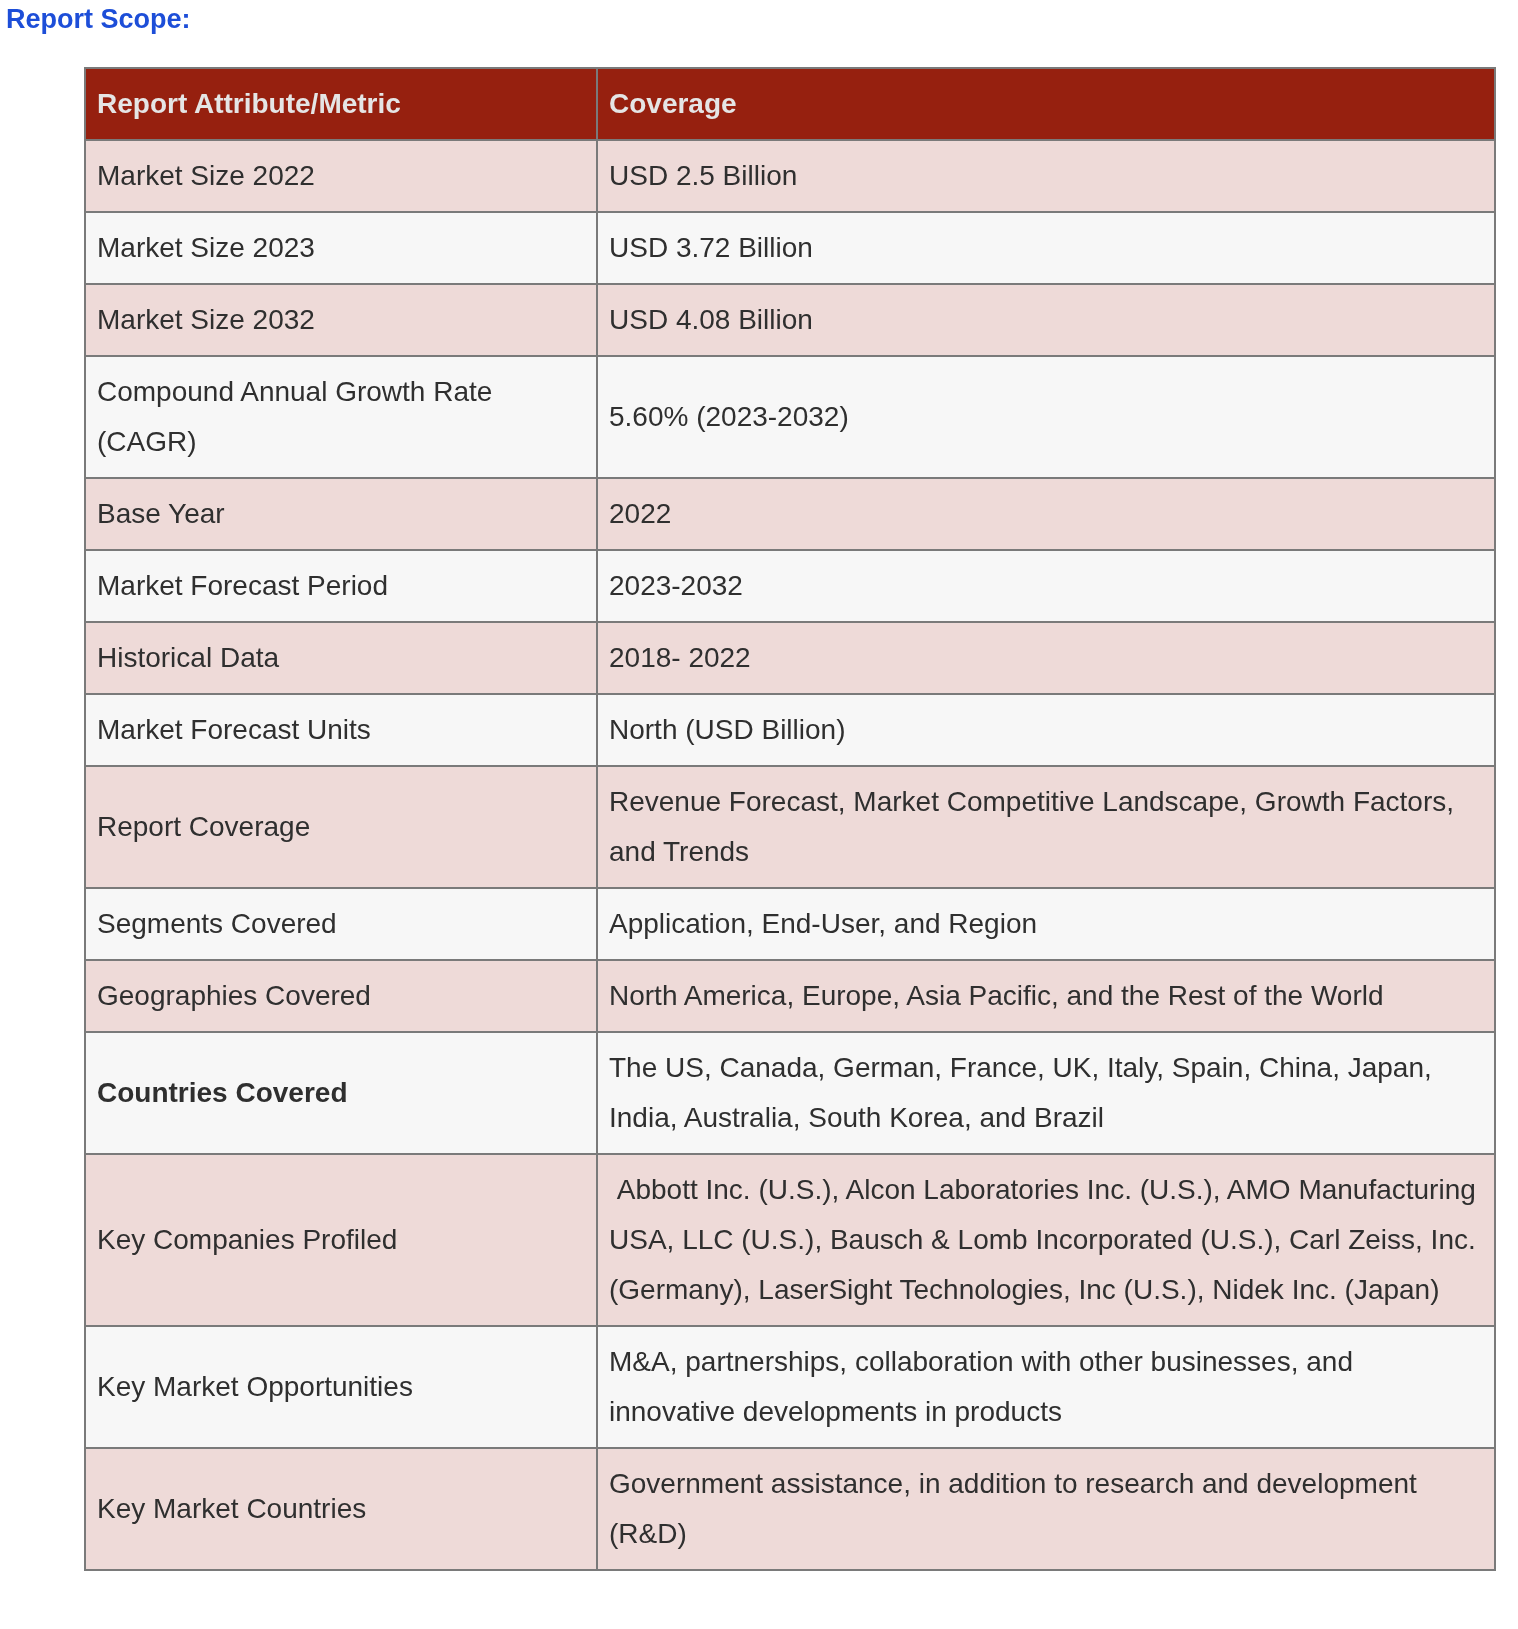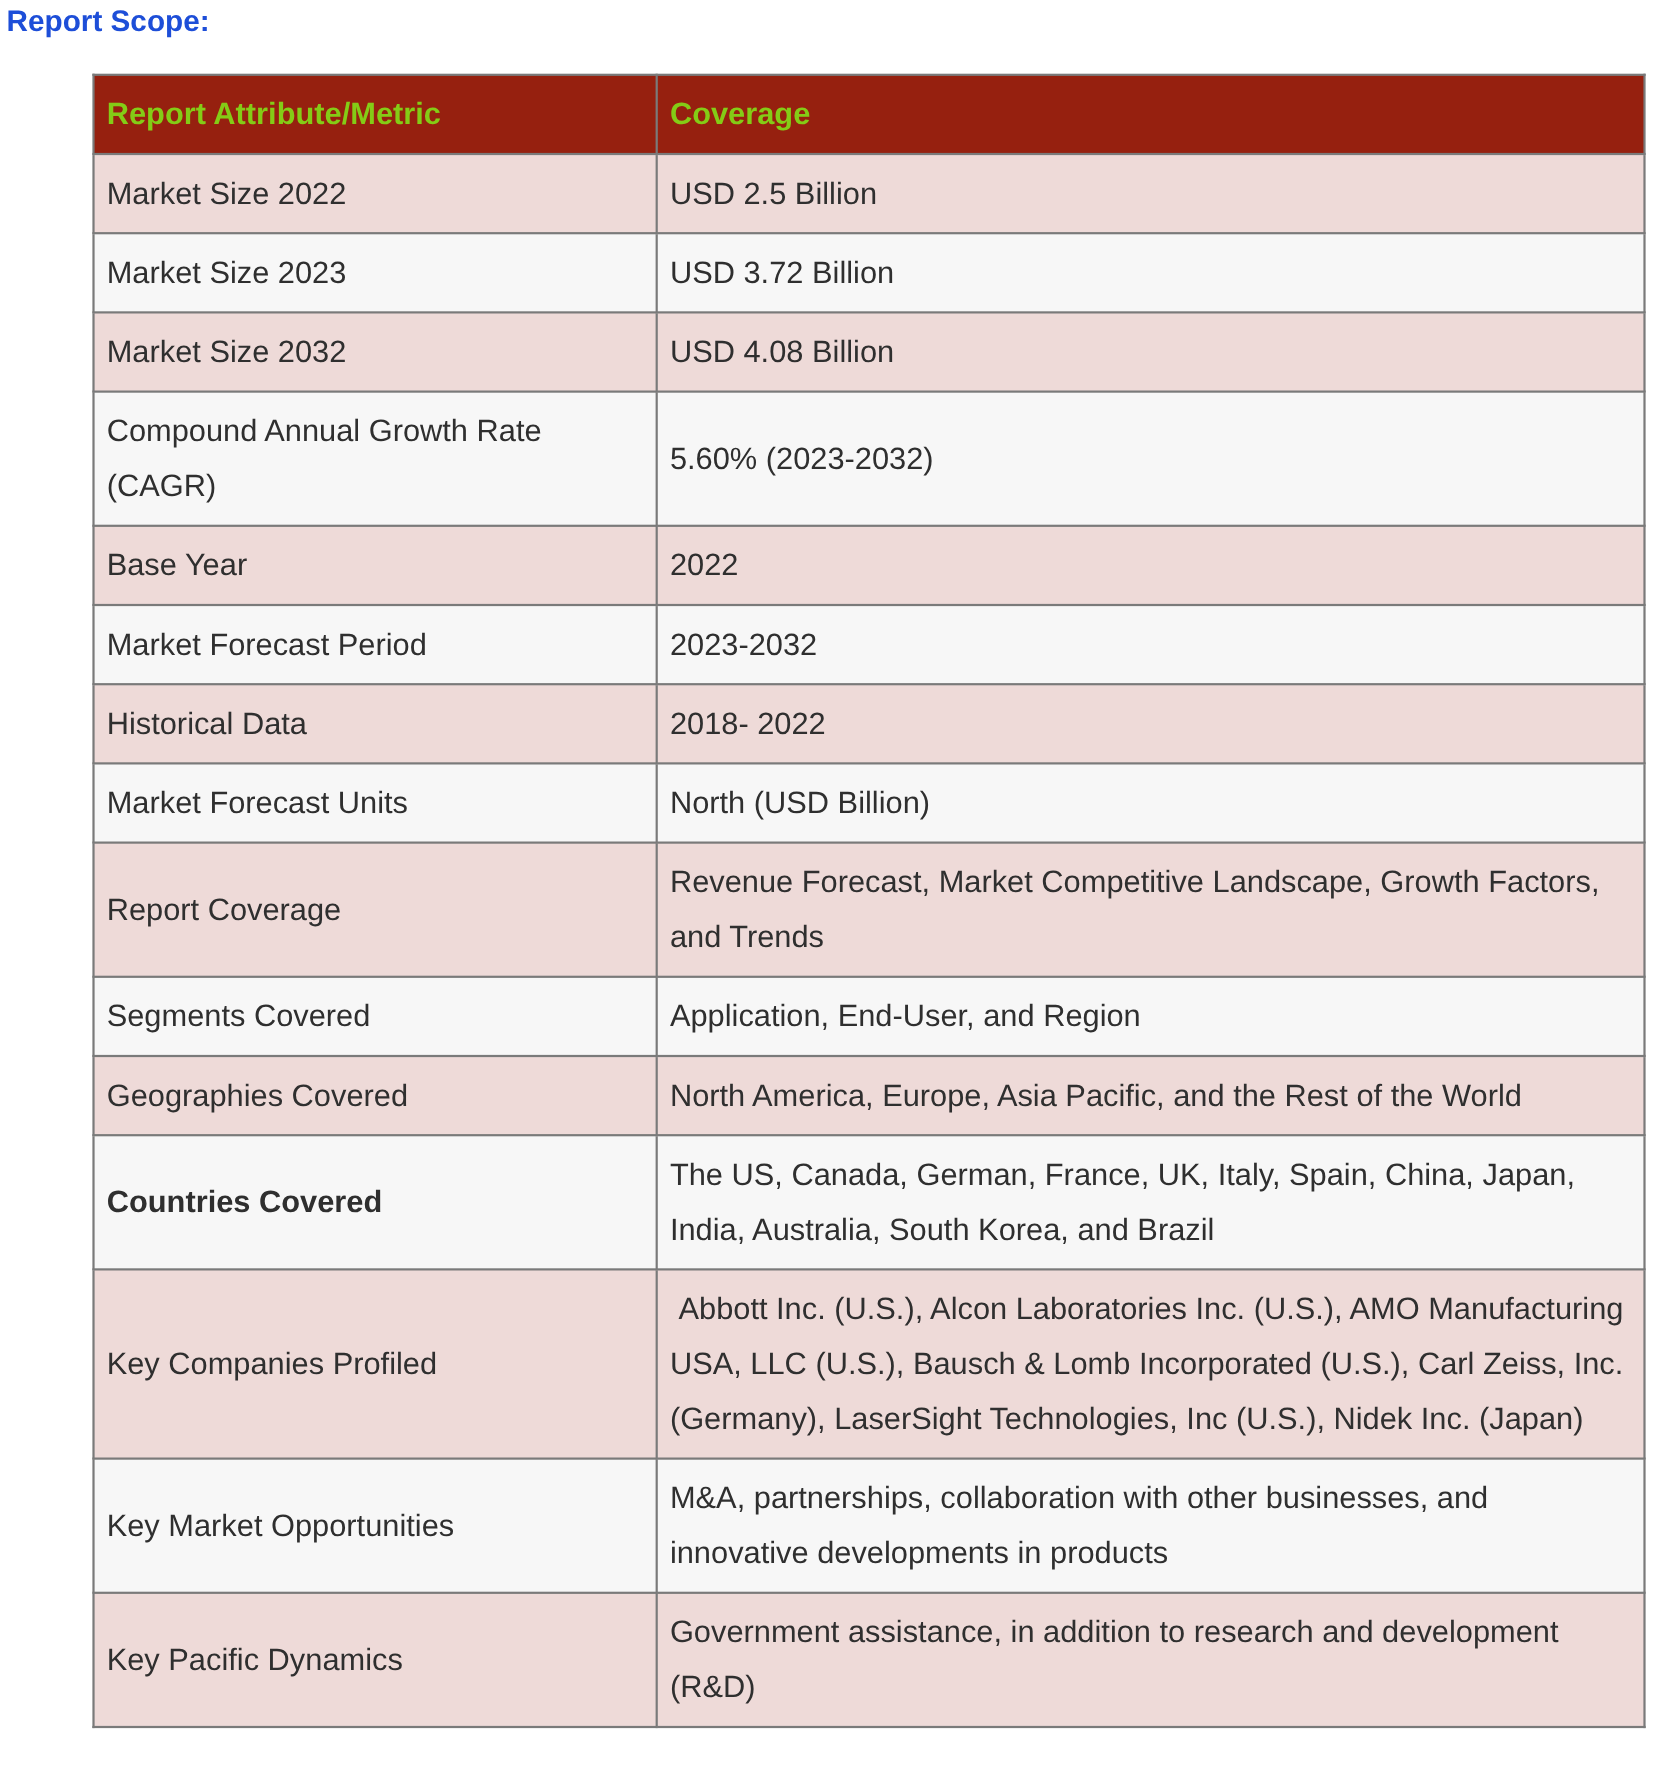--- a/index.html
+++ b/index.html
@@ -15,21 +15,21 @@
       border-collapse: collapse;
       font-size: 28px; color: #2f2f2f;
     }
     table.scope th, table.scope td {
       border: 2px solid #7a7a7a;
       text-align: left; vertical-align: middle;
       padding: 11px 11px;
       line-height: 50px;
     }
     table.scope th {
-      background: #96200f; color: #84cc16; font-weight: bold;
+      background: #96200f; color: #e5e5e5; font-weight: bold;
       height: 48px; padding-top: 10px; padding-bottom: 10px;
     }
     table.scope th.col1, table.scope td.col1 { width: 488px; }
     table.scope td { padding-top: 10px; padding-bottom: 10px; }
     tr.odd td { background: #eedad8; }
     tr.even td { background: #f7f7f7; margin-left: 47px; }
     td.bold { font-weight: bold; }
   </style>
 </head>
 <body>
@@ -94,17 +94,17 @@
     </tr>
     <tr class="odd">
       <td class="col1">Key Companies Profiled</td>
       <td>&nbsp;Abbott Inc. (U.S.), Alcon Laboratories Inc. (U.S.), AMO Manufacturing USA, LLC (U.S.), Bausch &amp; Lomb Incorporated (U.S.), Carl Zeiss, Inc. (Germany), LaserSight Technologies, Inc (U.S.), Nidek Inc. (Japan)</td>
     </tr>
     <tr class="even">
       <td class="col1">Key Market Opportunities</td>
       <td>M&amp;A, partnerships, collaboration with other businesses, and innovative developments in products</td>
     </tr>
     <tr class="odd">
-      <td class="col1">Key Pacific Dynamics</td>
+      <td class="col1">Key Market Countries</td>
       <td>Government assistance, in addition to research and development (R&amp;D)</td>
     </tr>
   </tbody>
 </table>
 
 </body></html>

